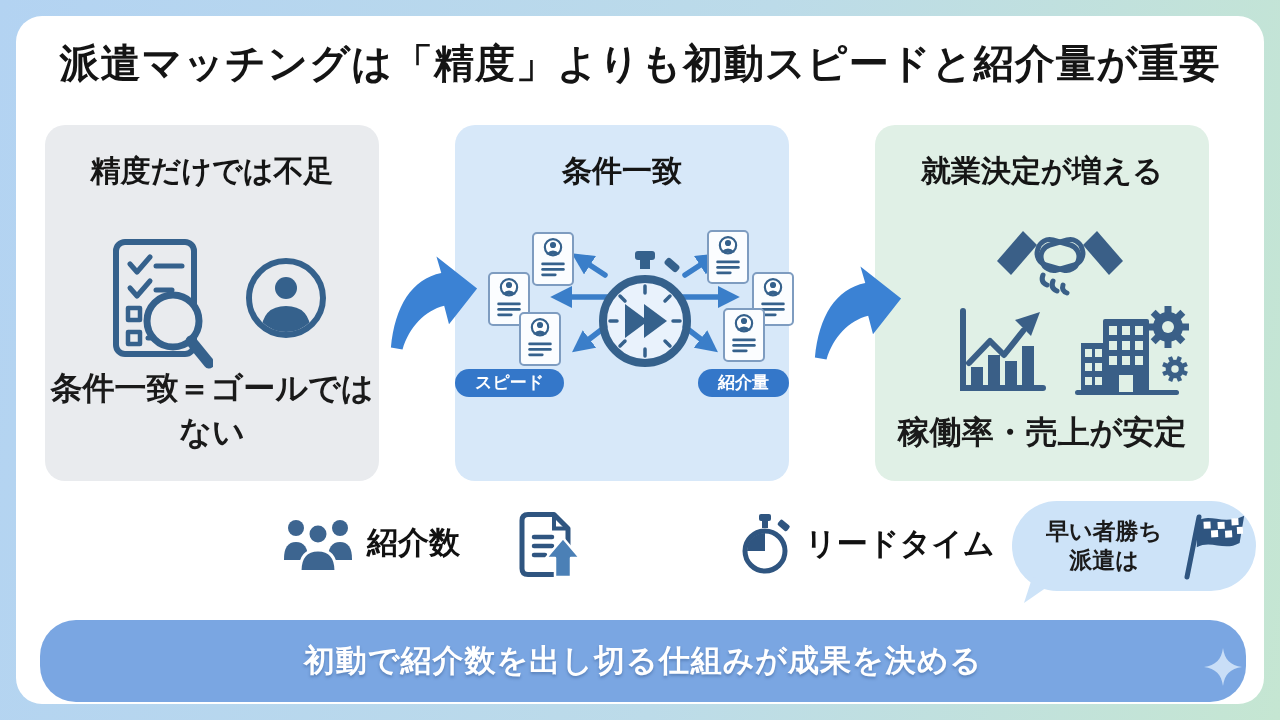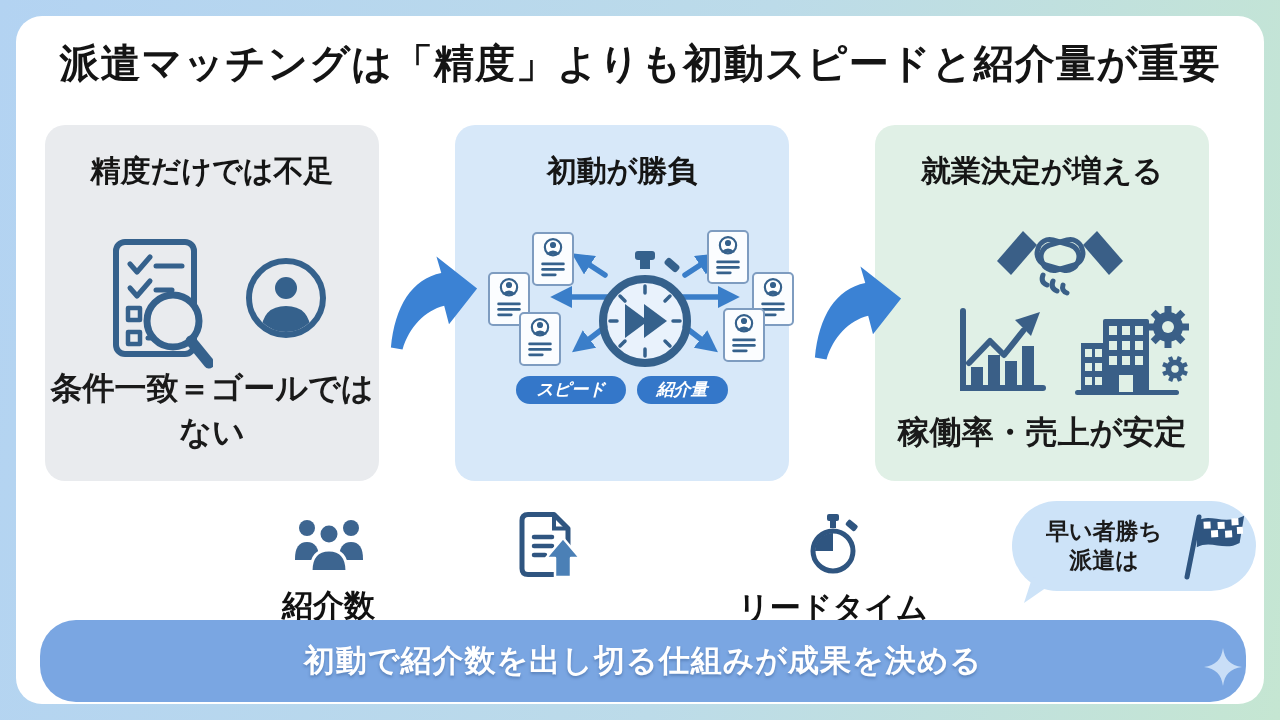--- a/index.html
+++ b/index.html
@@ -33,30 +33,30 @@
   .swoosh-1 { left:388px; top:250px; }
   .swoosh-2 { left:812px; top:260px; }
 
   
   .pcard {
     position:absolute; width:42px; height:54px; background:#fbfdff;
     border:2px solid #7e9cc0; border-radius:5px; z-index:2;
   }
   .pcard svg { display:block; width:100%; height:100%; }
   .badge-row {
-    position:absolute; top:251px; left:0; right:0; display:flex;
-    justify-content:center; gap:11px; z-index:4;font-style:italic;
+    position:absolute; top:244px; left:0; right:0; display:flex;
+    justify-content:space-between; gap:11px; z-index:4;
   }
   .badge {
     background:#3477c9; color:#ffffff; font-size:17px; font-weight:700;
     padding:4px 20px; border-radius:16px; line-height:1.2;
   }
 
   
-  .metric { position:absolute; display:flex; align-items:center; gap:13px;flex-direction:column; }
+  .metric { position:absolute; display:flex; align-items:center; gap:13px; }
   .metric-label { font-size:31px; font-weight:800; color:#111; }
   .metric-1 { left:282px; top:514px; }
   .metric-2 { left:518px; top:512px; }
   .metric-3 { left:738px; top:514px; }
 
   .bubble {
     position:absolute; left:1012px; top:501px; width:244px; height:90px;
     background:#cde3f8; border-radius:45px; display:flex; align-items:center;
     padding:0 10px 0 22px; z-index:2;
   }
@@ -114,21 +114,21 @@
     <circle cx="41" cy="31" r="11" fill="#35618c"></circle>
     <g clip-path="url(#pc-clip)">
       <path d="M16,78 q0,-29 25,-29 q25,0 25,29 z" fill="#35618c"></path>
     </g>
   </svg>
 
   <div class="panel-caption">条件一致＝ゴールではない</div>
 </div>
 
 <div class="panel panel-speed">
-  <div class="panel-heading">初動が勝負</div>
+  <div class="panel-heading">条件一致</div>
 
   <svg style="position:absolute;left:0;top:0;z-index:1;" width="370" height="356" viewBox="0 0 370 356">
     <defs>
       <marker id="ah" markerWidth="4" markerHeight="4" viewBox="0 0 10 10" refX="6" refY="5" orient="auto-start-reverse">
         <path d="M0,0 L10,5 L0,10 Z" fill="#3a7ec9"></path>
       </marker>
     </defs>
     <g stroke="#3a7ec9" stroke-width="5.5" stroke-linecap="round">
       <line x1="150" y1="150" x2="124" y2="133" marker-end="url(#ah)"></line>
       <line x1="155" y1="172" x2="104" y2="172" marker-end="url(#ah)"></line>

